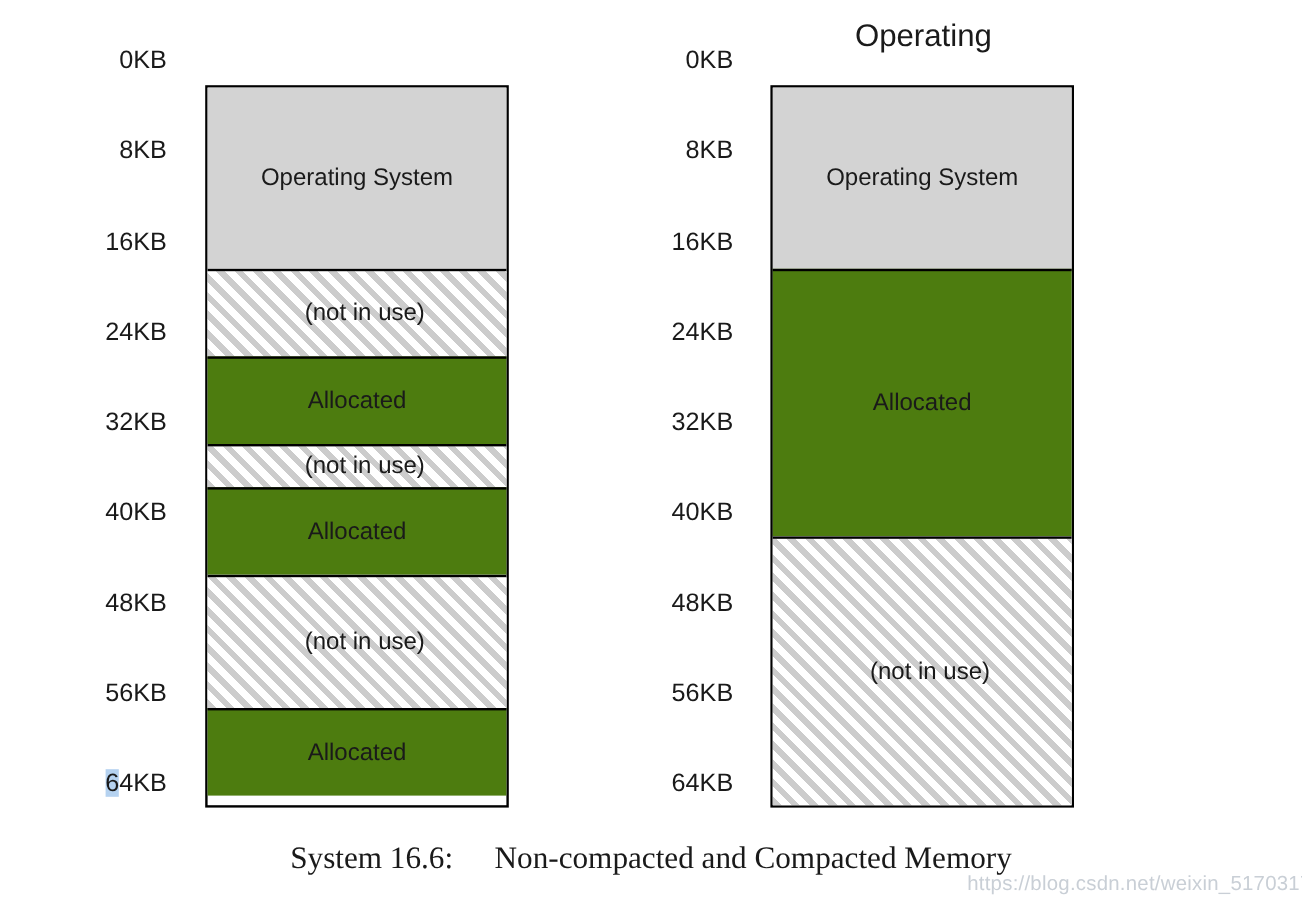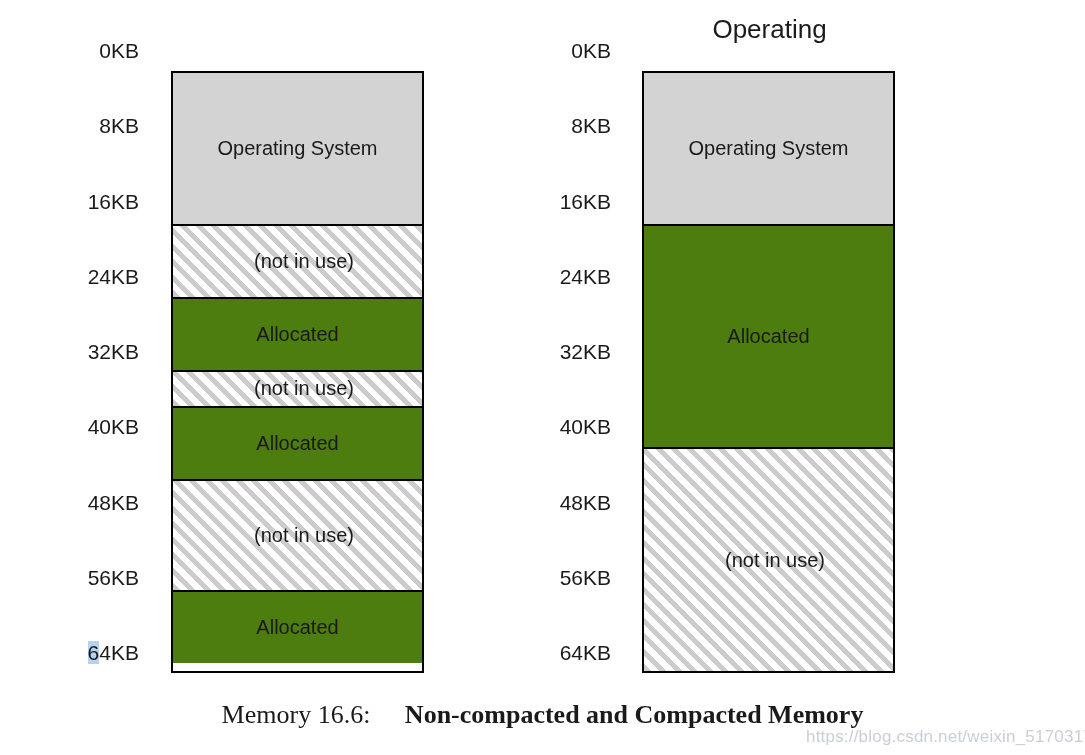--- a/index.html
+++ b/index.html
@@ -110,21 +110,21 @@
     top: 698px;
     width: 1085px;
     text-align: center;
     font-family: "Liberation Serif", serif;
     font-size: 26px;
     line-height: 34px;
     color: #1a1a1a;
     white-space: nowrap;
   }
   #figure-caption .cap-prefix { font-weight: normal; }
-  #figure-caption .cap-title  { font-weight: bold; margin-left: 28px; }
+  #figure-caption .cap-title  { font-weight: normal; margin-left: 28px; }
 
   
   #watermark {
     position: absolute;
     left: 806px;
     top: 727px;
     font-family: "Liberation Sans", sans-serif;
     font-size: 17px;
     line-height: 20px;
     color: #c9cfd6;
@@ -188,16 +188,16 @@
     <div class="axis-tick" style="top: 190.5px;">16KB</div>
     <div class="axis-tick" style="top: 265.75px;">24KB</div>
     <div class="axis-tick" style="top: 341px;">32KB</div>
     <div class="axis-tick" style="top: 416.25px;">40KB</div>
     <div class="axis-tick" style="top: 491.5px;">48KB</div>
     <div class="axis-tick" style="top: 566.75px;">56KB</div>
     <div class="axis-tick" style="top: 642px;">64KB</div>
   </div>
 
 <div id="figure-caption">
-  <span class="cap-prefix">Memory 16.6: </span><span class="cap-title">Non-compacted and Compacted Memory</span>
+  <span class="cap-prefix">System 16.6: </span><span class="cap-title">Non-compacted and Compacted Memory</span>
 </div>
 
 <div id="watermark">https://blog.csdn.net/weixin_51703174</div>
 
 </body></html>

